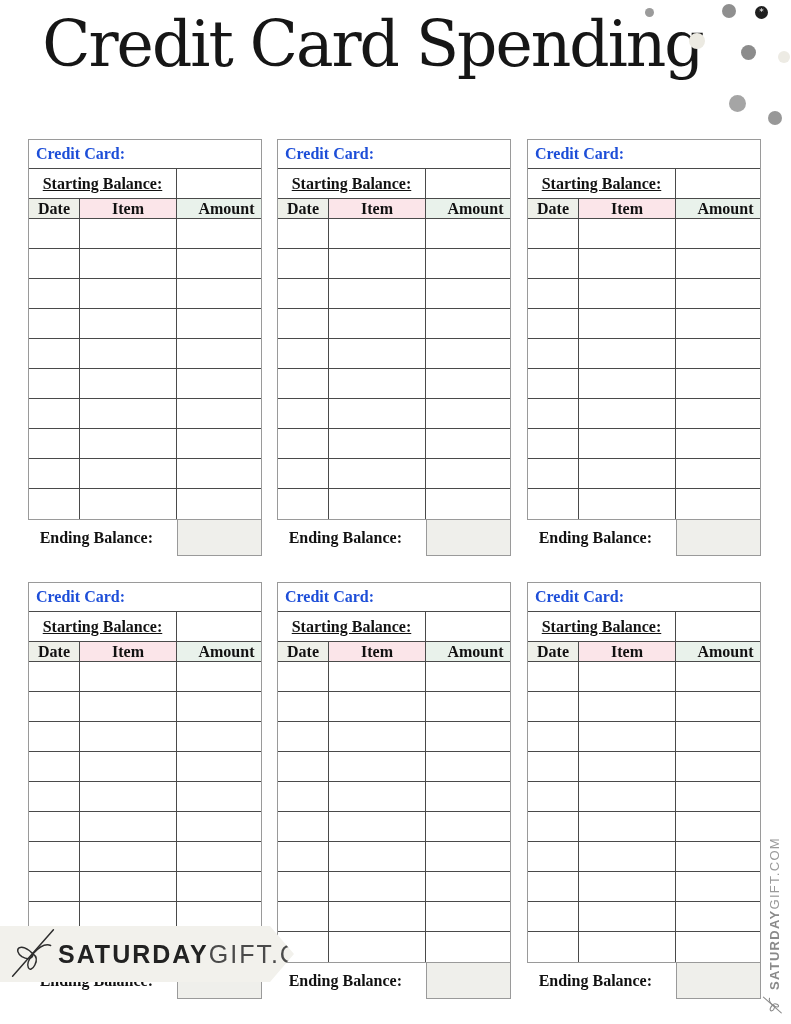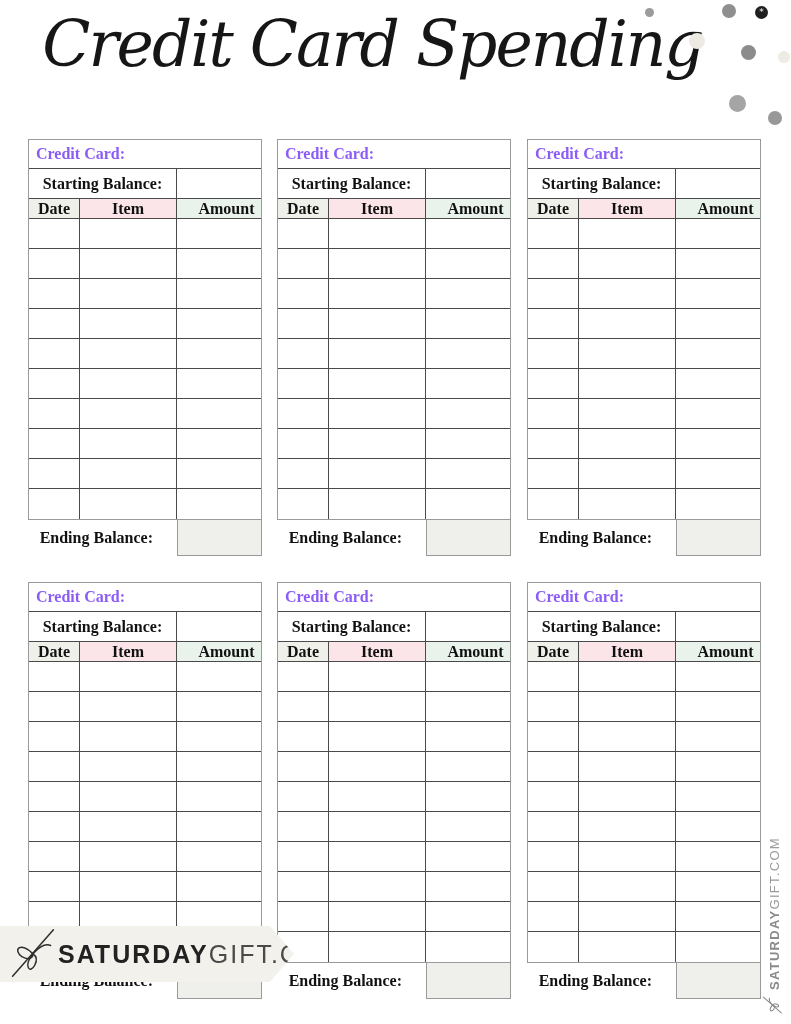--- a/index.html
+++ b/index.html
@@ -8,21 +8,21 @@
     position:relative; width:791px; height:1024px;
     background:#ffffff; overflow:hidden;
     font-family:"Liberation Serif", serif;
   }
 
   
   .title {
     position:absolute; top:8px; left:0; width:745px;
     text-align:center;
     font-family:"DejaVu Serif", serif;
-    font-style:italic; font-weight:400;
+    font-weight:400;
     font-size:63px; letter-spacing:-2px;
     color:var(--title_color,#161616);
     white-space:nowrap;
   }
 
   
   .dots { position:absolute; top:0; left:0; width:791px; height:140px; }
   .dot {
     position:absolute; border-radius:50%;
     display:flex; align-items:center; justify-content:center;
@@ -30,29 +30,29 @@
     font-family:"DejaVu Sans", sans-serif;
   }
 
   
   .card { position:absolute; width:234px; z-index:1; }
   .tbl  { border:1px solid var(--table_border,#9a9a9a); background:#fff; }
 
   .cc-row {
     height:29px; border-bottom:1px solid var(--grid_line,#4a4a4a);
     display:flex; align-items:center; padding-left:7px;
-    font-weight:700; font-size:16px; color:#8b5cf6;
+    font-weight:700; font-size:16px; color:#1d4ed8;
   }
   .cc-fill { flex:1; height:100%; }
 
   .sb-row { display:flex; height:30px; border-bottom:1px solid var(--grid_line,#4a4a4a); }
   .sb-label {
     flex:0 0 148px; border-right:1px solid var(--grid_line,#4a4a4a);
     display:flex; align-items:center; justify-content:center;
-    font-weight:700; font-size:16px; color:#111;
+    font-weight:700; font-size:16px; color:#111;text-decoration:underline;
   }
   .sb-cell { flex:1; }
 
   .head-row { display:flex; height:20px; border-bottom:1px solid var(--grid_line,#4a4a4a); }
   .hc {
     display:flex; align-items:center; justify-content:center;
     font-weight:700; font-size:16px; color:#111;
   }
   .hc-date   { flex:0 0 51px; background:var(--date_header_bg,#eef0e9);  border-right:1px solid var(--grid_line,#4a4a4a); }
   .hc-item   { flex:0 0 97px; background:var(--item_header_bg,#fbe5e9);  border-right:1px solid var(--grid_line,#4a4a4a); }

